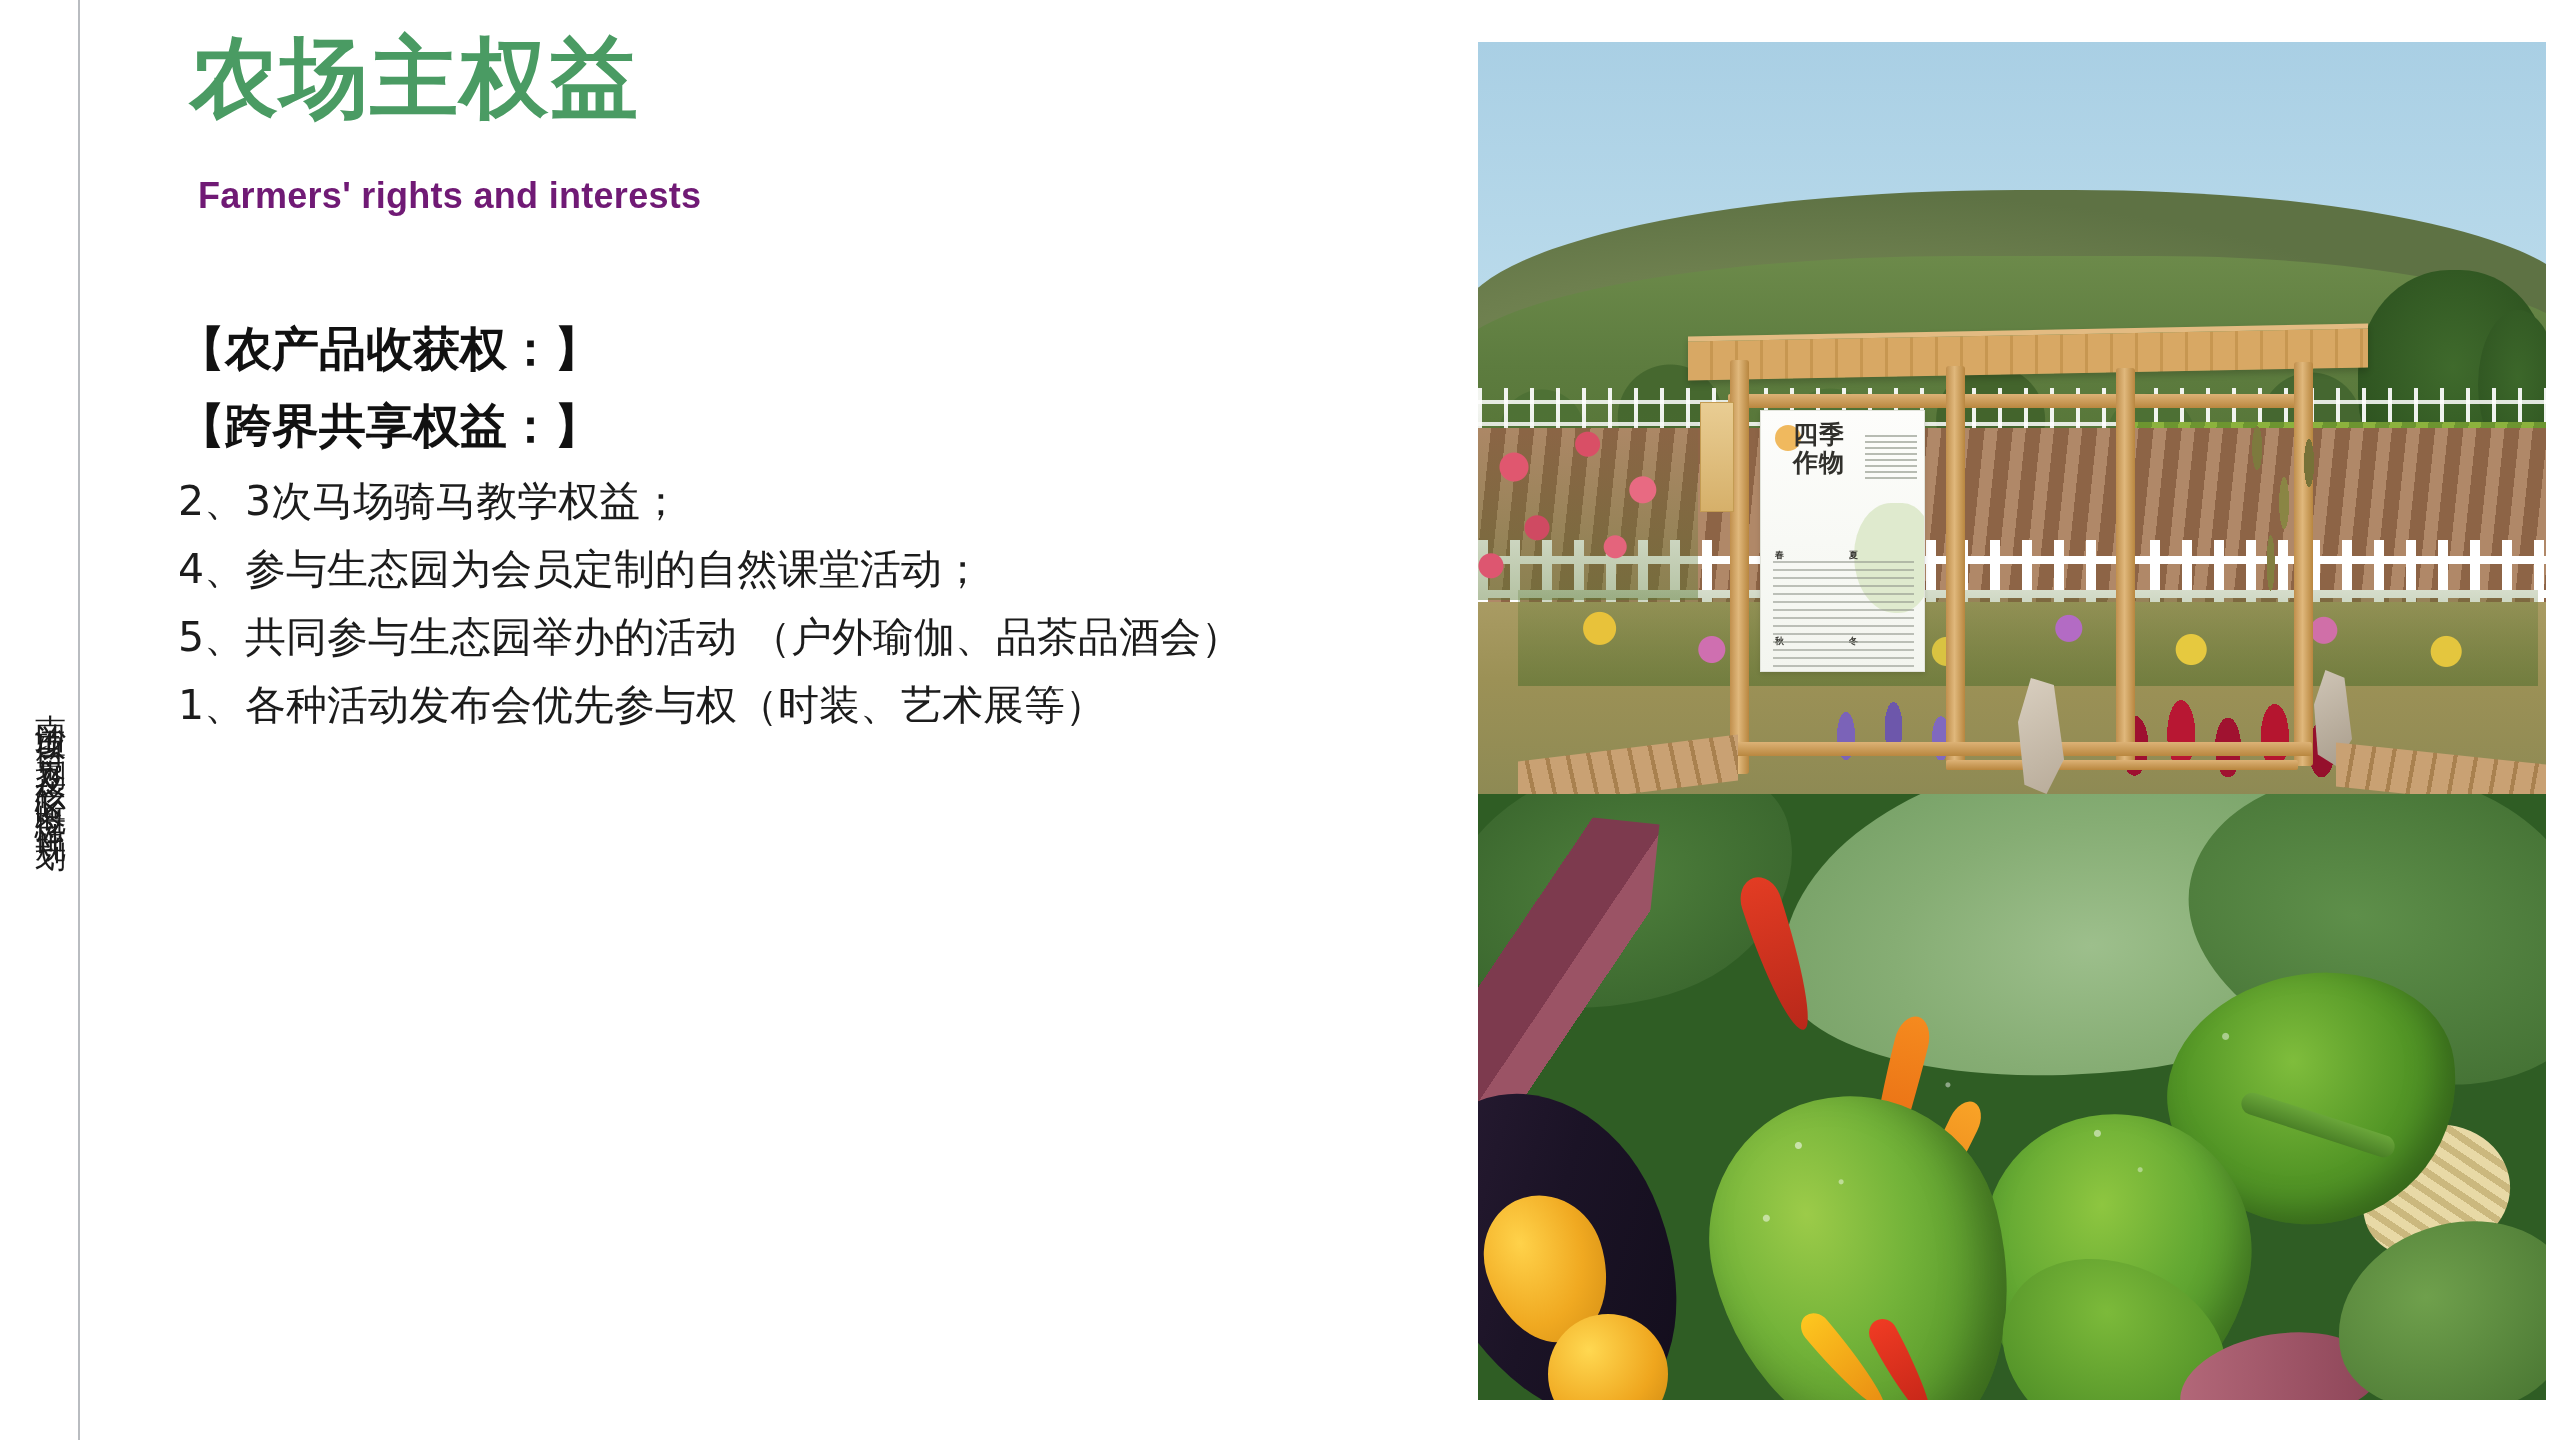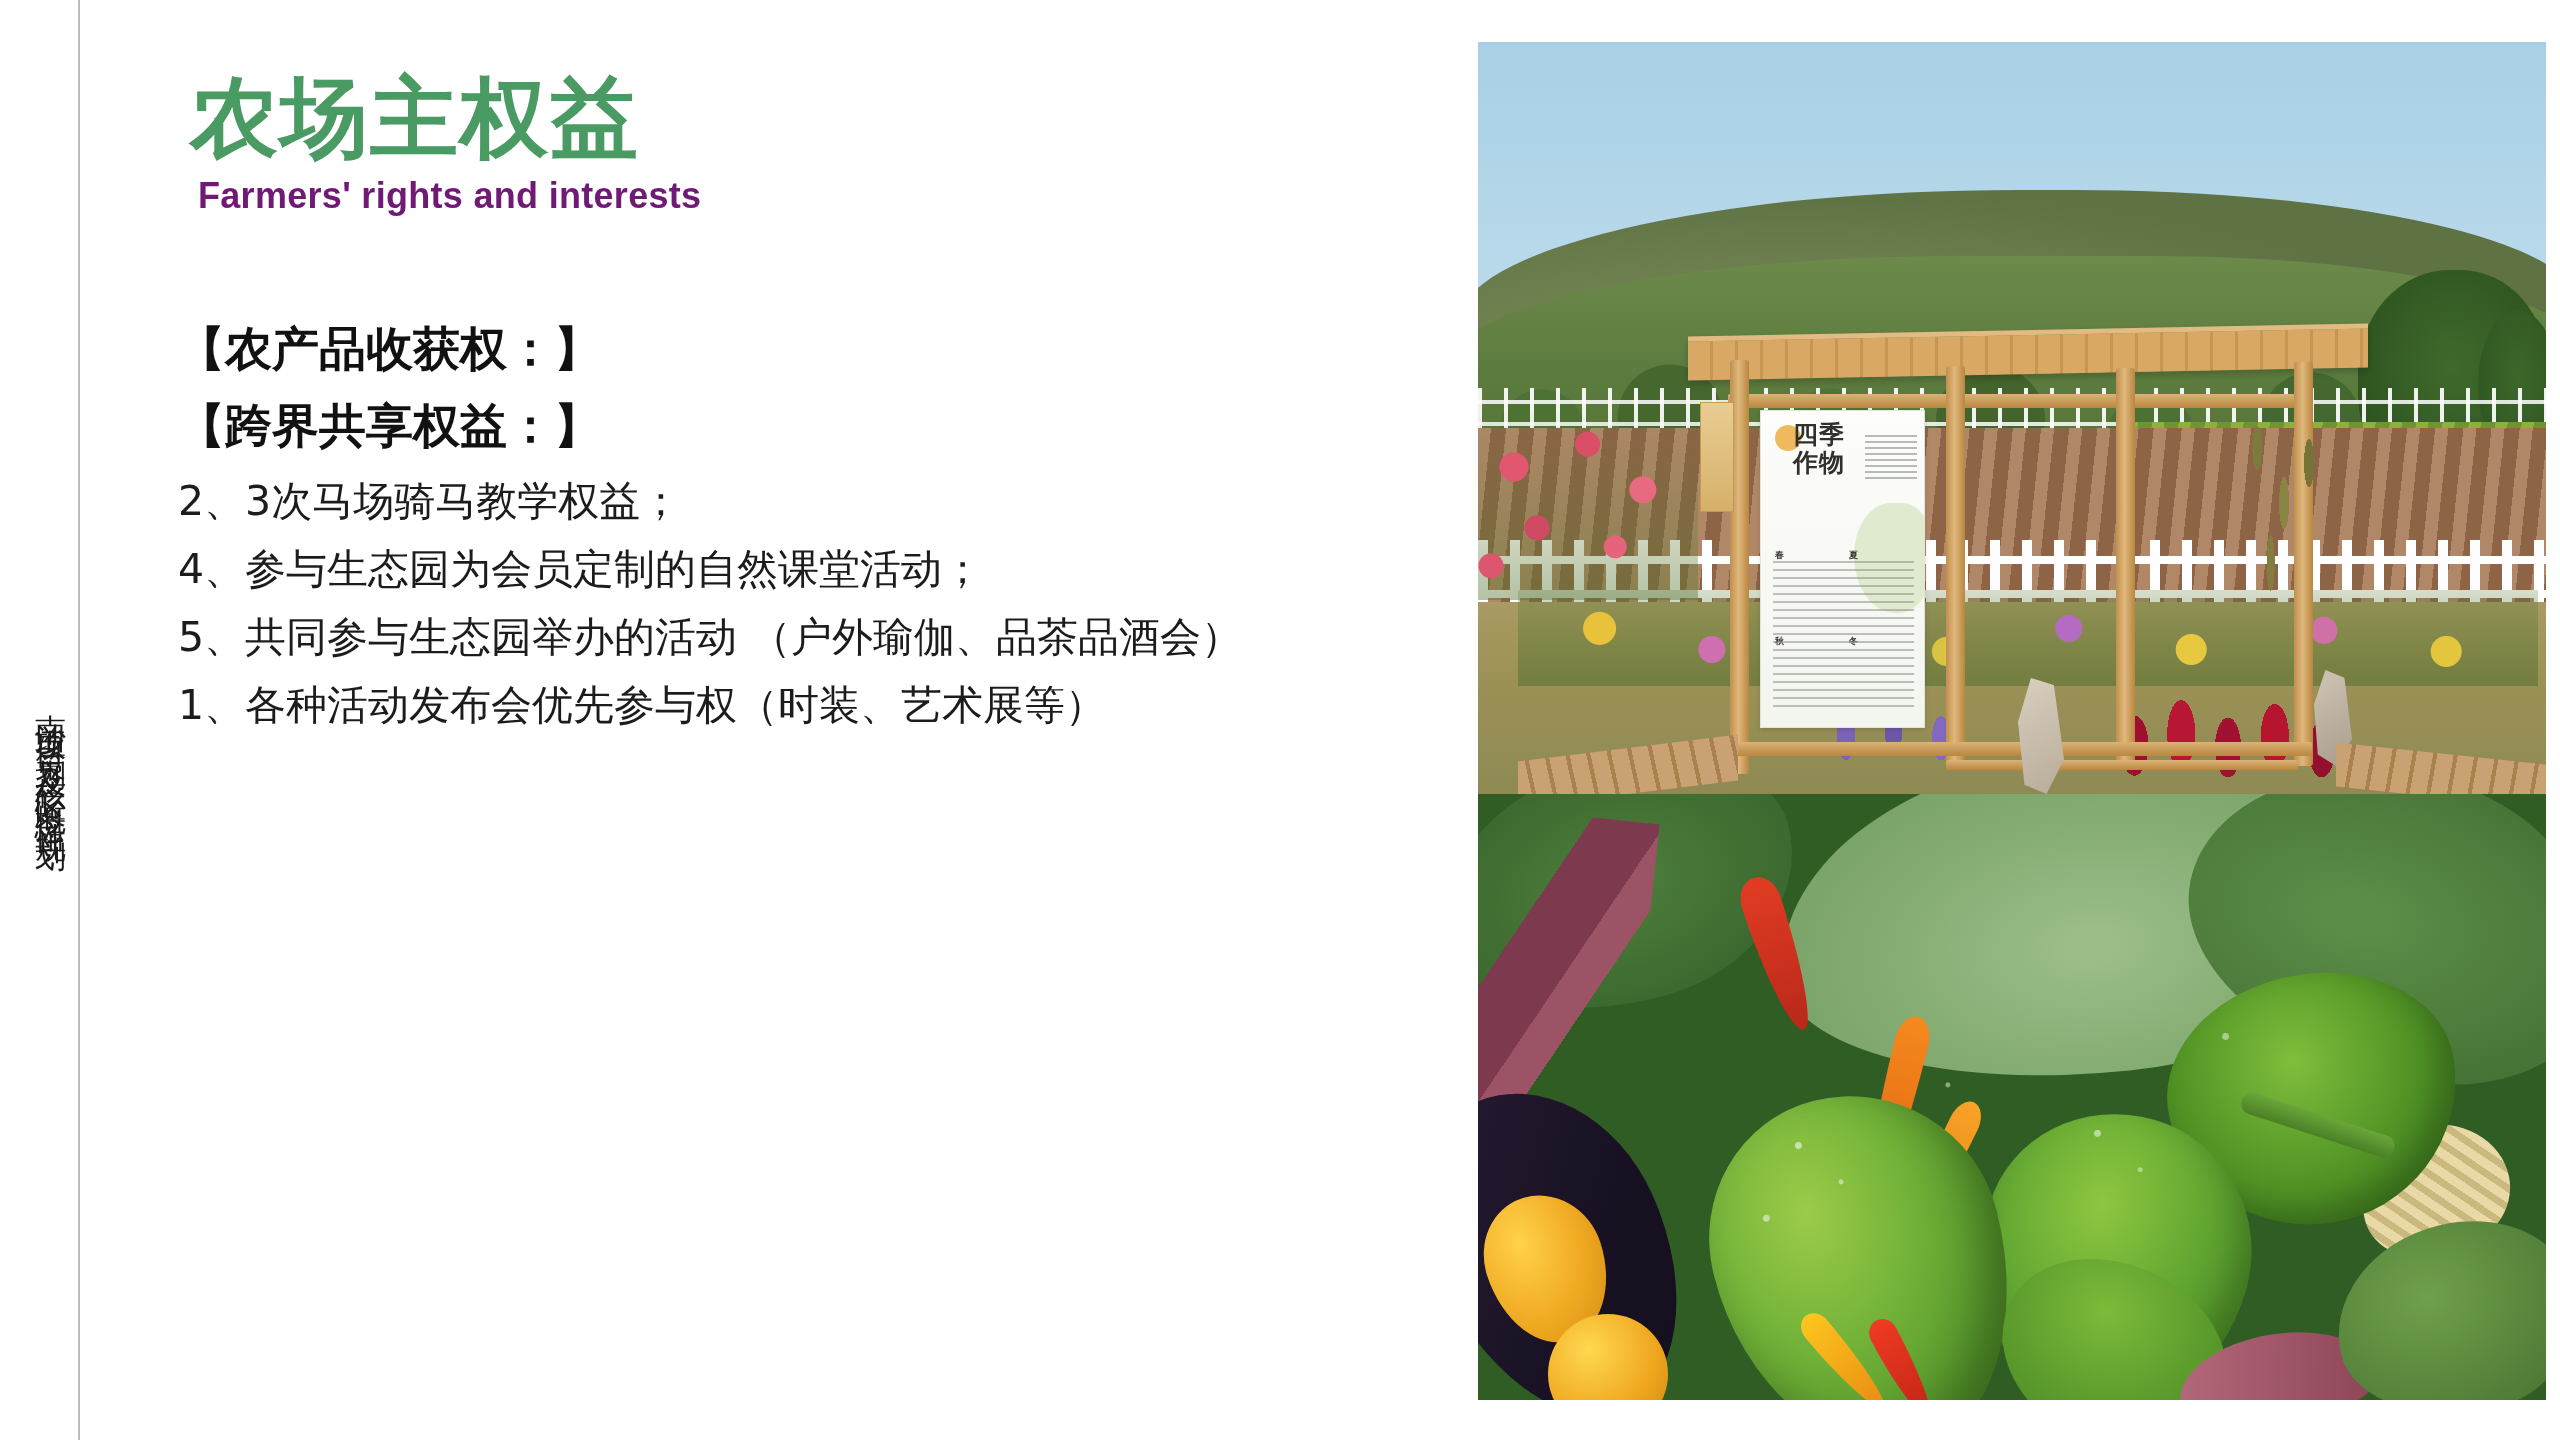--- a/index.html
+++ b/index.html
@@ -18,21 +18,20 @@
     font-size:31px; letter-spacing:9px; color:#1b1b1b; line-height:1;
     white-space:nowrap;
   }
 
   
   .page-title {
     position:absolute; left:190px; top:30px;
     font-size:88px; font-weight:bold; color:#4a9b63;
     letter-spacing:2px; line-height:1.1;
     font-family:"DejaVu Sans","Liberation Sans",sans-serif;
-    margin-top:40px;
   }
   .page-subtitle {
     position:absolute; left:198px; top:175px;
     font-size:36px; color:#701a75; font-weight:700;
     letter-spacing:0.3px;
   }
 
   
   .content { position:absolute; left:178px; top:320px; width:1260px; }
 
@@ -168,21 +167,21 @@
   .post { position:absolute; width:19px; background:linear-gradient(90deg,#c08f4d,#e0b87c 45%,#b8863f); border-radius:3px; }
   .post.p1 { left:252px; top:318px; height:414px; }
   .post.p2 { left:468px; top:324px; height:404px; }
   .post.p3 { left:638px; top:326px; height:394px; }
   .post.p4 { left:816px; top:320px; height:404px; }
   .beam { position:absolute; height:14px; background:linear-gradient(#ddb276,#b9873f); border-radius:2px; }
   .beam.b1 { left:250px; top:352px; width:584px; }
   .beam.b2 { left:252px; top:700px; width:582px; }
   .beam.b3 { left:468px; top:718px; width:352px; height:10px; }
   .signboard {
-    position:absolute; left:282px; top:368px; width:165px; height:318px;
+    position:absolute; left:282px; top:368px; width:165px; height:262px;
     background:linear-gradient(#fdfdfb,#f3f5ef);
     border:1px solid #e2e4dc; box-shadow:0 2px 5px rgba(0,0,0,.12);
     overflow:hidden;
   }
   .sign-sun { position:absolute; left:14px; top:14px; width:26px; height:26px; border-radius:50%; background:#f0b95e; }
   .sign-title {
     position:absolute; left:32px; top:10px; width:66px;
     font-family:"DejaVu Serif","Liberation Serif",serif;
     font-size:25px; font-weight:bold; color:#31302c; line-height:1.12; letter-spacing:1px;
   }

